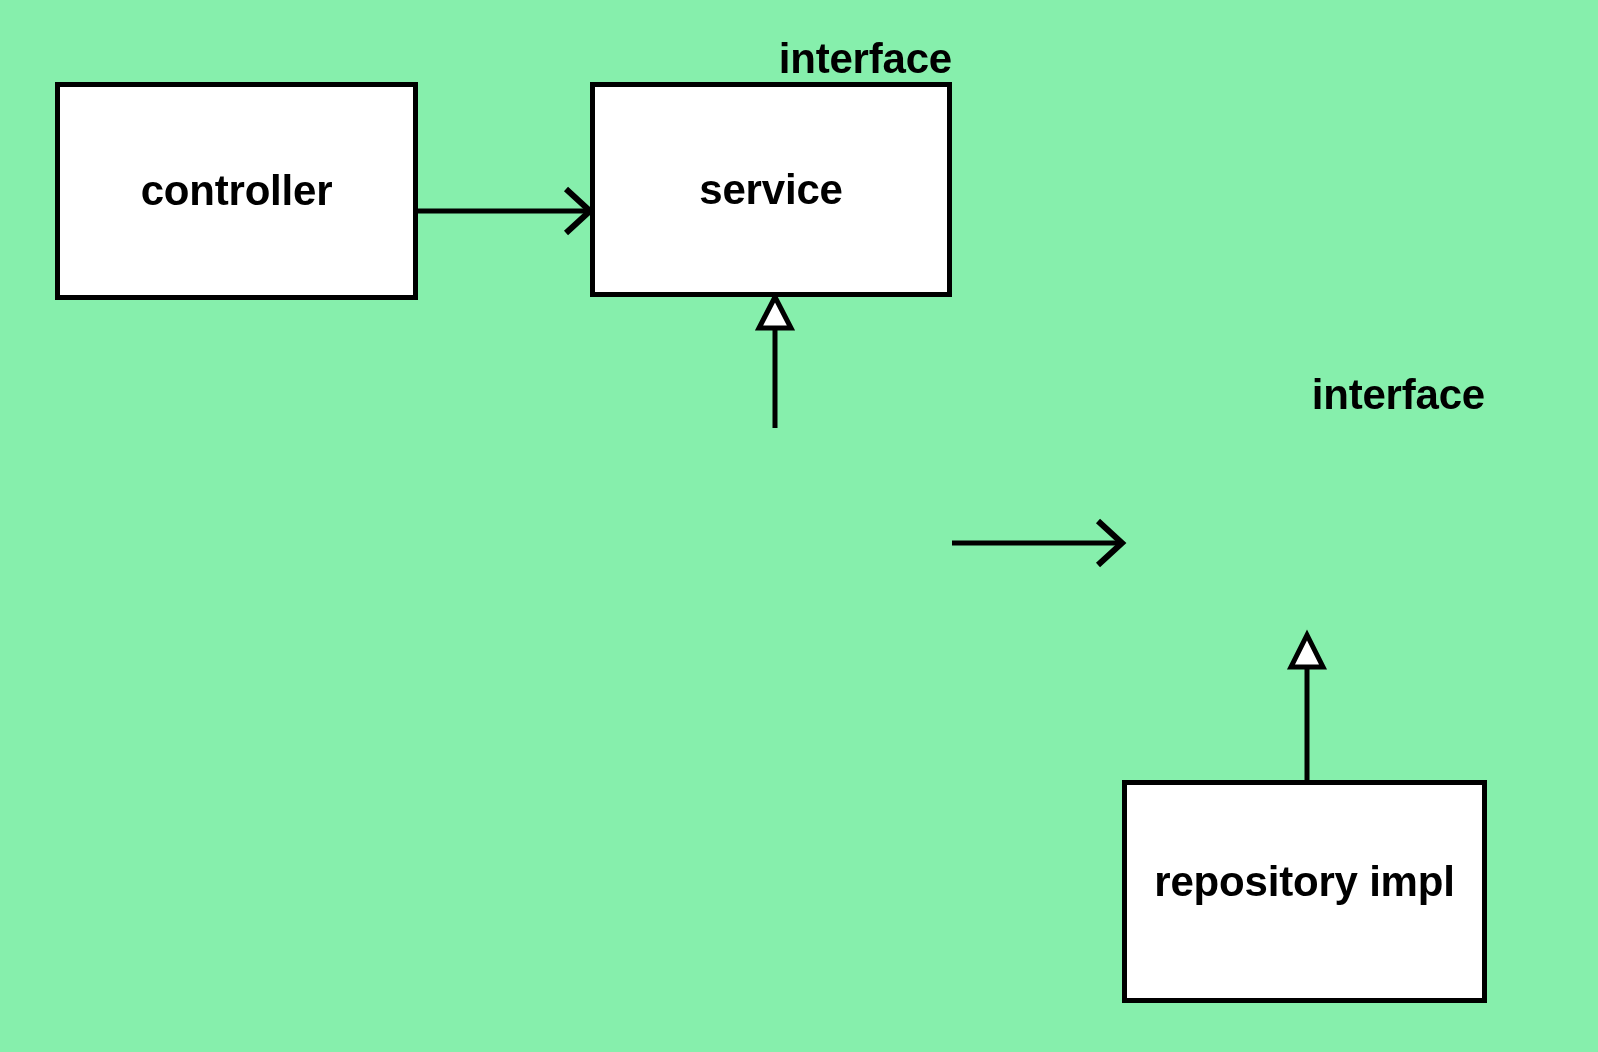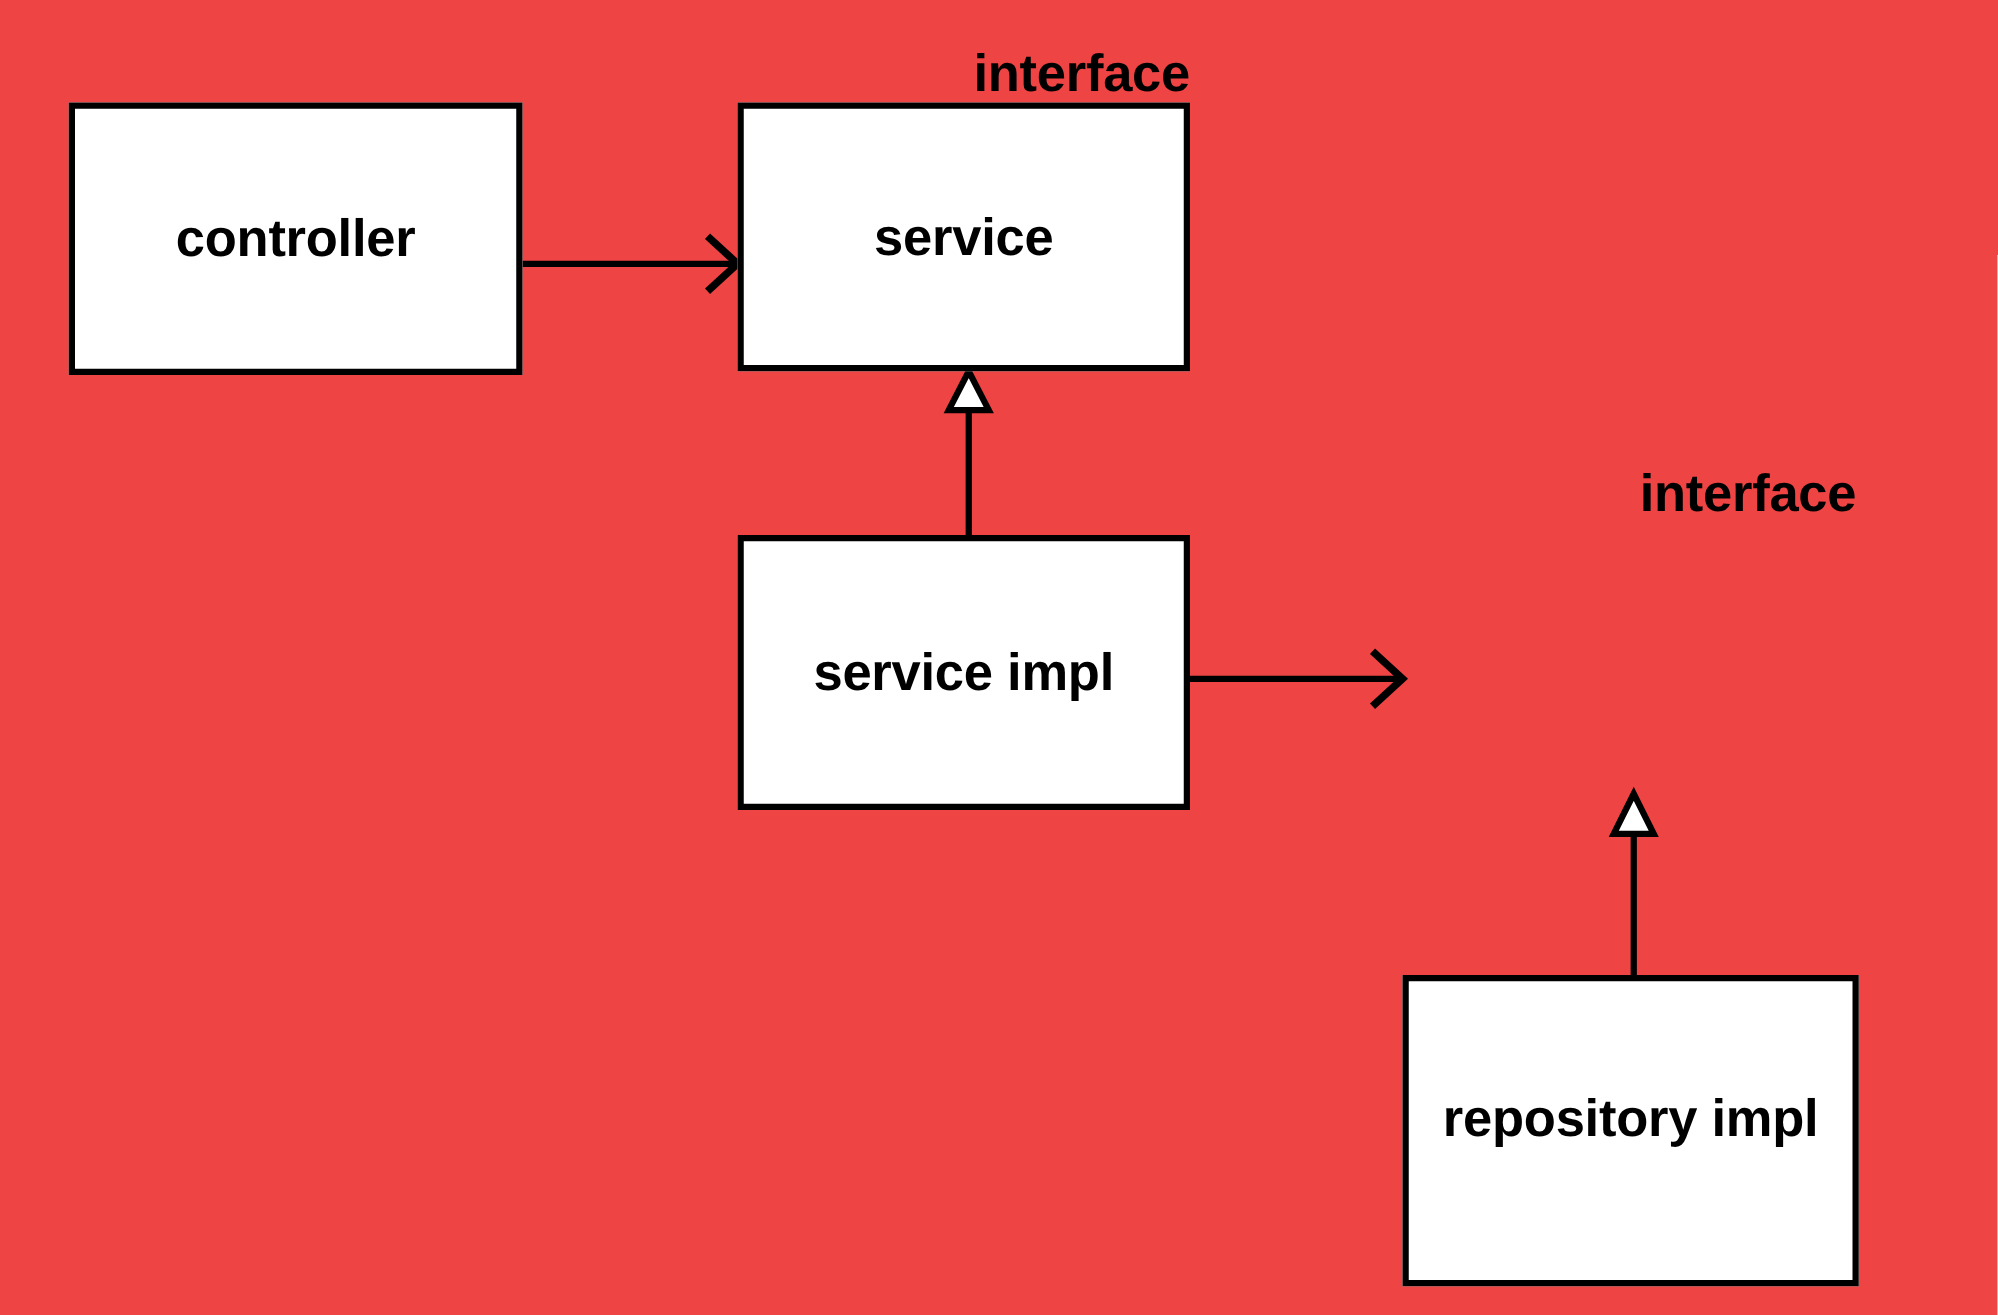--- a/index.html
+++ b/index.html
@@ -7,21 +7,21 @@
     padding: 0;
     background: #ffffff;
   }
   body {
     font-family: "Liberation Sans", sans-serif;
   }
   #canvas {
     position: relative;
     width: 1598px;
     height: 1052px;
-    background: #ef4444;
+    background: #86efac;
     overflow: hidden;
   }
   #edges {
     position: absolute;
     left: 0;
     top: 0;
     width: 1598px;
     height: 1052px;
     pointer-events: none;
   }
@@ -53,21 +53,21 @@
     letter-spacing: -0.2px;
     white-space: nowrap;
     text-align: right;
   }
 
   
   #node-controller      { left: 55px;   top: 82px;  width: 363px; height: 218px; }
   #node-service         { left: 590px;  top: 82px;  width: 362px; height: 215px; }
   #node-service-impl    { left: 590px;  top: 428px; width: 362px; height: 220px; }
   #node-repository      { left: 1122px; top: 418px; width: 363px; height: 217px; }
-  #node-repository-impl { left: 1122px; top: 780px; width: 365px; height: 249px; }
+  #node-repository-impl { left: 1122px; top: 780px; width: 365px; height: 223px; }
 
   #node-repository-impl .uml-box-label { transform: translateY(-10px); }
 
   
   #stereotype-service    { left: 652px;  top: 38px;  width: 300px; }
   #stereotype-repository { left: 1185px; top: 374px; width: 300px; }
 </style>
 </head>
 <body>
 
@@ -101,22 +101,19 @@
   <div class="stereotype" id="stereotype-repository">interface</div>
 
   <div class="uml-box" id="node-service">
     <span class="uml-box-label">service</span>
   </div>
 
   <div class="uml-box" id="node-controller">
     <span class="uml-box-label">controller</span>
   </div>
 
-  <div class="uml-box" id="node-service-impl">
-    <span class="uml-box-label">service impl</span>
-  </div>
 
 
   <div class="uml-box" id="node-repository-impl">
     <span class="uml-box-label">repository impl</span>
   </div>
 
 </div>
 
 </body></html>

